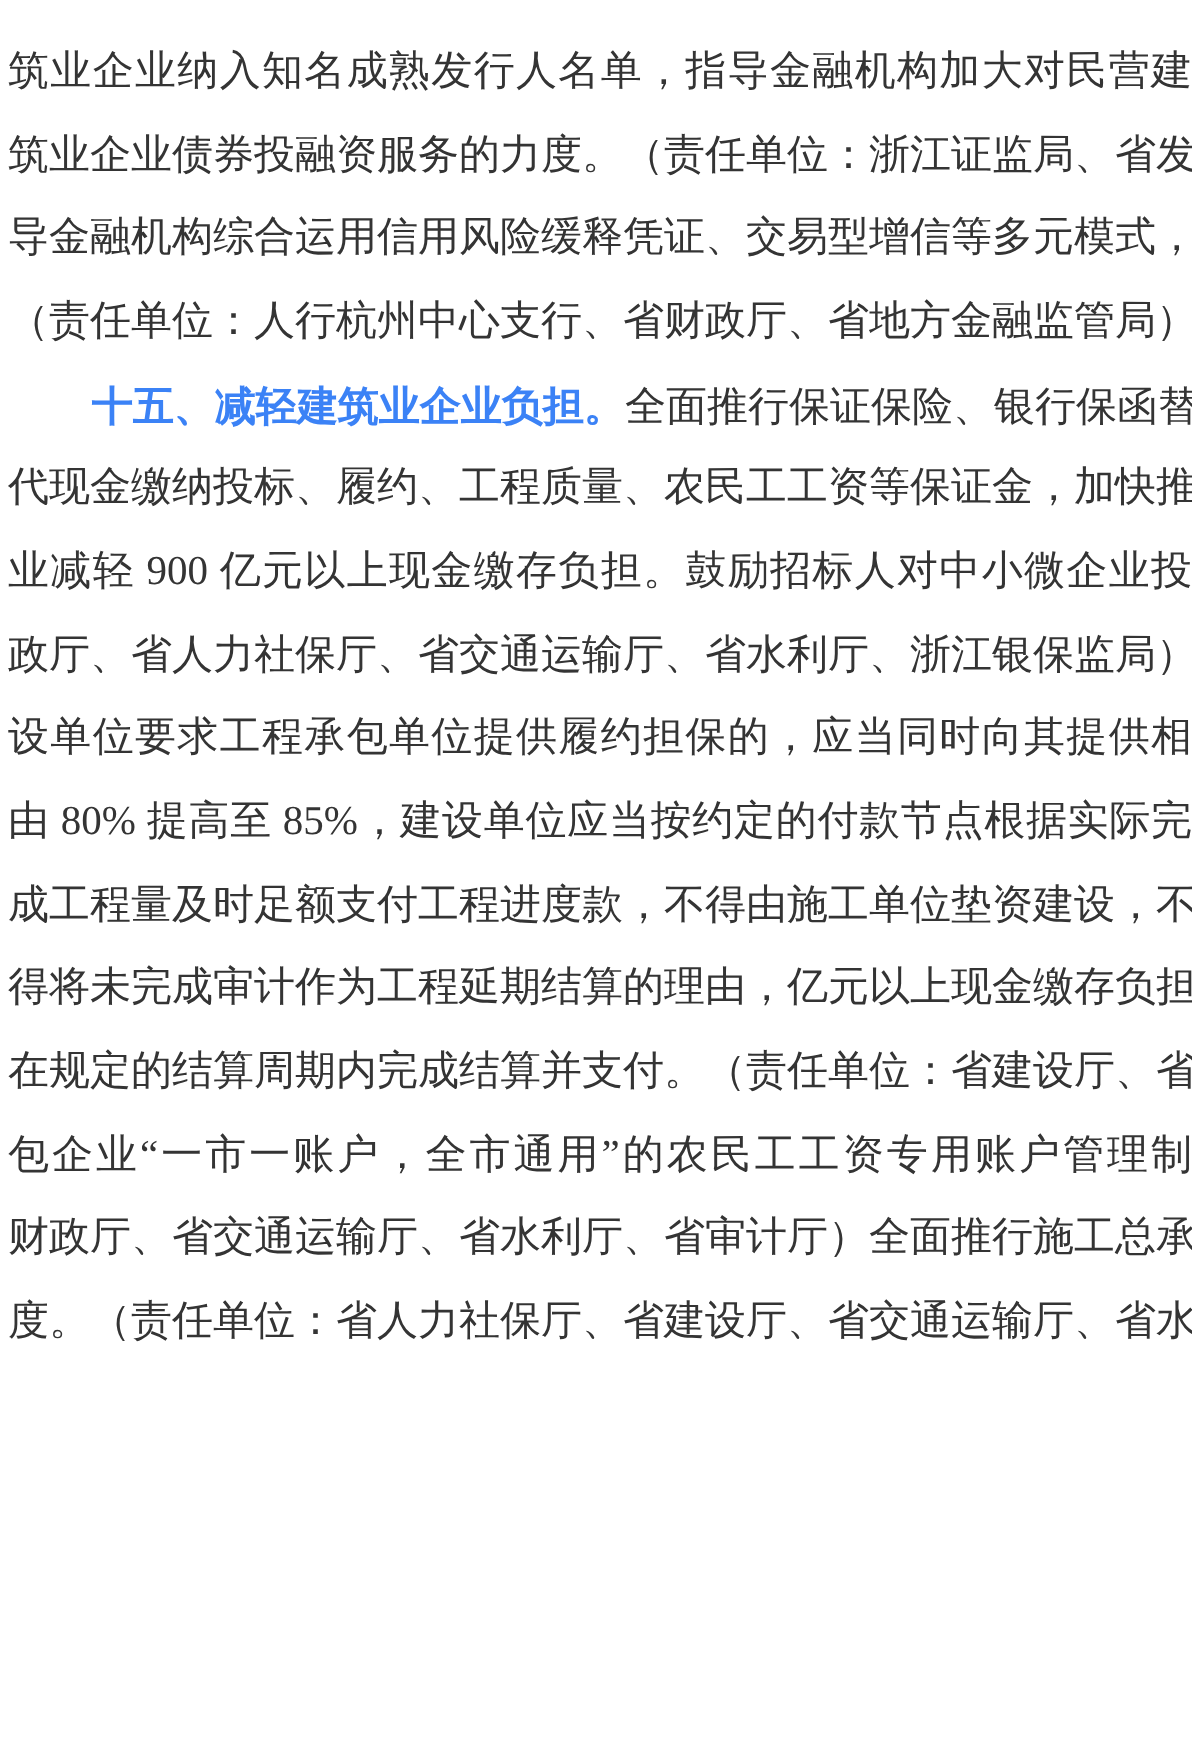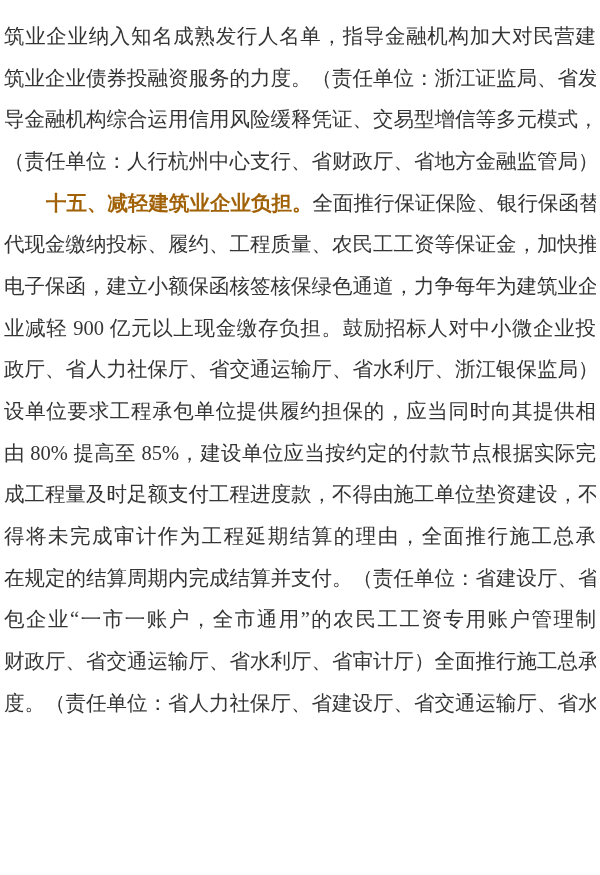--- a/index.html
+++ b/index.html
@@ -42,26 +42,25 @@
   }
 </style>
 </head>
 <body>
 
 <div class="page" style="background: rgb(255, 255, 255); color: rgb(52, 52, 52); margin-top: 16px;">
     <div class="line"><span>筑业企业纳入知名成熟发行人名单，指导金融机构加大对民营建</span></div>
     <div class="line"><span>筑业企业债券投融资服务的力度。（责任单位：浙江证监局、省发</span></div>
     <div class="line"><span>导金融机构综合运用信用风险缓释凭证、交易型增信等多元模式，</span></div>
     <div class="line no-justify"><span>（责任单位：人行杭州中心支行、省财政厅、省地方金融监管局）</span></div>
-    <div class="line indent"><span class="heading-run" style="color: #a16207; font-family: Liberation Mono, monospace;">十五、减轻建筑业企业负担。</span><span>全面推行保证保险、银行保函替</span></div>
+    <div class="line indent"><span class="heading-run" style="color: #3b82f6;">十五、减轻建筑业企业负担。</span><span>全面推行保证保险、银行保函替</span></div>
     <div class="line"><span>代现金缴纳投标、履约、工程质量、农民工工资等保证金，加快推行</span></div>
-    <div class="line"><span>电子保函，建立小额保函核签核保绿色通道，力争每年为建筑业企</span></div>
     <div class="line"><span>业减轻 900 亿元以上现金缴存负担。鼓励招标人对中小微企业投</span></div>
     <div class="line"><span>政厅、省人力社保厅、省交通运输厅、省水利厅、浙江银保监局）建</span></div>
     <div class="line"><span>设单位要求工程承包单位提供履约担保的，应当同时向其提供相</span></div>
     <div class="line"><span>由 80% 提高至 85%，建设单位应当按约定的付款节点根据实际完</span></div>
     <div class="line"><span>成工程量及时足额支付工程进度款，不得由施工单位垫资建设，不</span></div>
-    <div class="line"><span>得将未完成审计作为工程延期结算的理由，全面推行施工总承</span></div>
+    <div class="line"><span>得将未完成审计作为工程延期结算的理由，亿元以上现金缴存负担</span></div>
     <div class="line"><span>在规定的结算周期内完成结算并支付。（责任单位：省建设厅、省</span></div>
     <div class="line"><span>包企业“一市一账户，全市通用”的农民工工资专用账户管理制</span></div>
     <div class="line"><span>财政厅、省交通运输厅、省水利厅、省审计厅）全面推行施工总承</span></div>
     <div class="line"><span>度。（责任单位：省人力社保厅、省建设厅、省交通运输厅、省水利</span></div>
   </div>
 
 </body></html>

